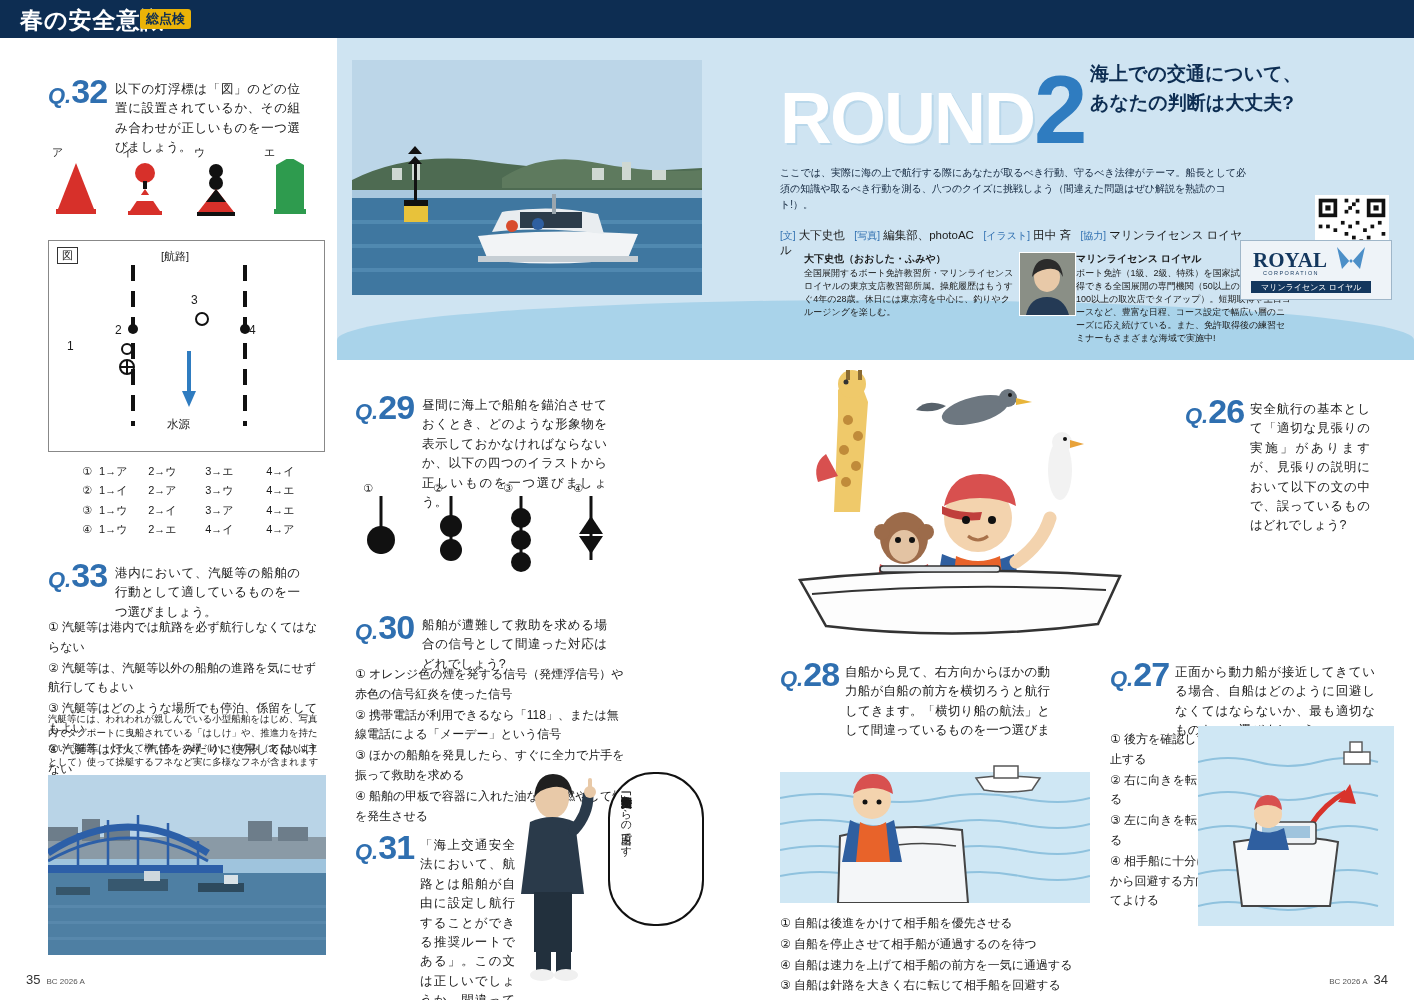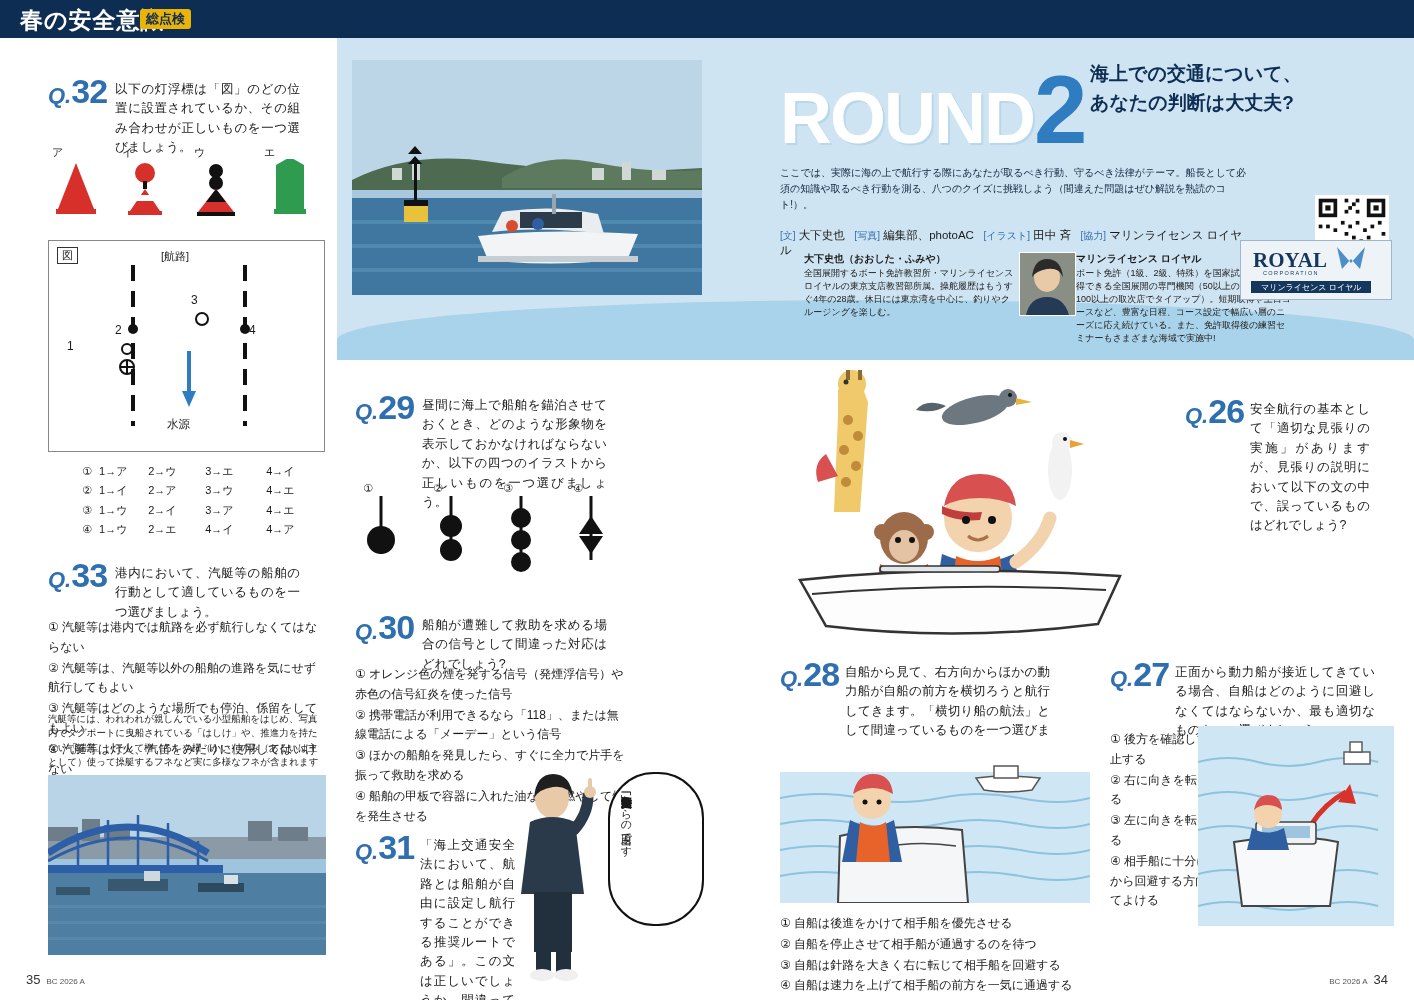--- a/index.html
+++ b/index.html
@@ -565,22 +565,22 @@
           <circle cx="99" cy="64" r="2.5" fill="#111"></circle>
         <path d="M70 82 q22 12 44 0 l8 42 h-60z" fill="#2f5fa0"></path>
         <path d="M80 84 q14 8 26 0 l4 40 h-34z" fill="#e8632a"></path>
       </g>
     </svg>
   </div>
 
   <div class="q28opts opts">
     <div>① 自船は後進をかけて相手船を優先させる</div>
     <div>② 自船を停止させて相手船が通過するのを待つ</div>
+    <div>④ 自船は速力を上げて相手船の前方を一気に通過する</div>
     <div>③ 自船は針路を大きく右に転じて相手船を回避する</div>
-    <div>④ 自船は速力を上げて相手船の前方を一気に通過する</div>
   </div>
 
   <div class="q27">
     <div style="display:flex;gap:6px;align-items:flex-start;">
       <div class="qnum">
         <span class="q">Q.</span><span class="n">27</span>
       </div>
       <div class="qtext" style="padding-top:8px;width:200px;">正面から動力船が接近してきている場合、自船はどのように回避しなくてはならないか、最も適切なものを一つ選びましょう。</div>
     </div>
   </div>

